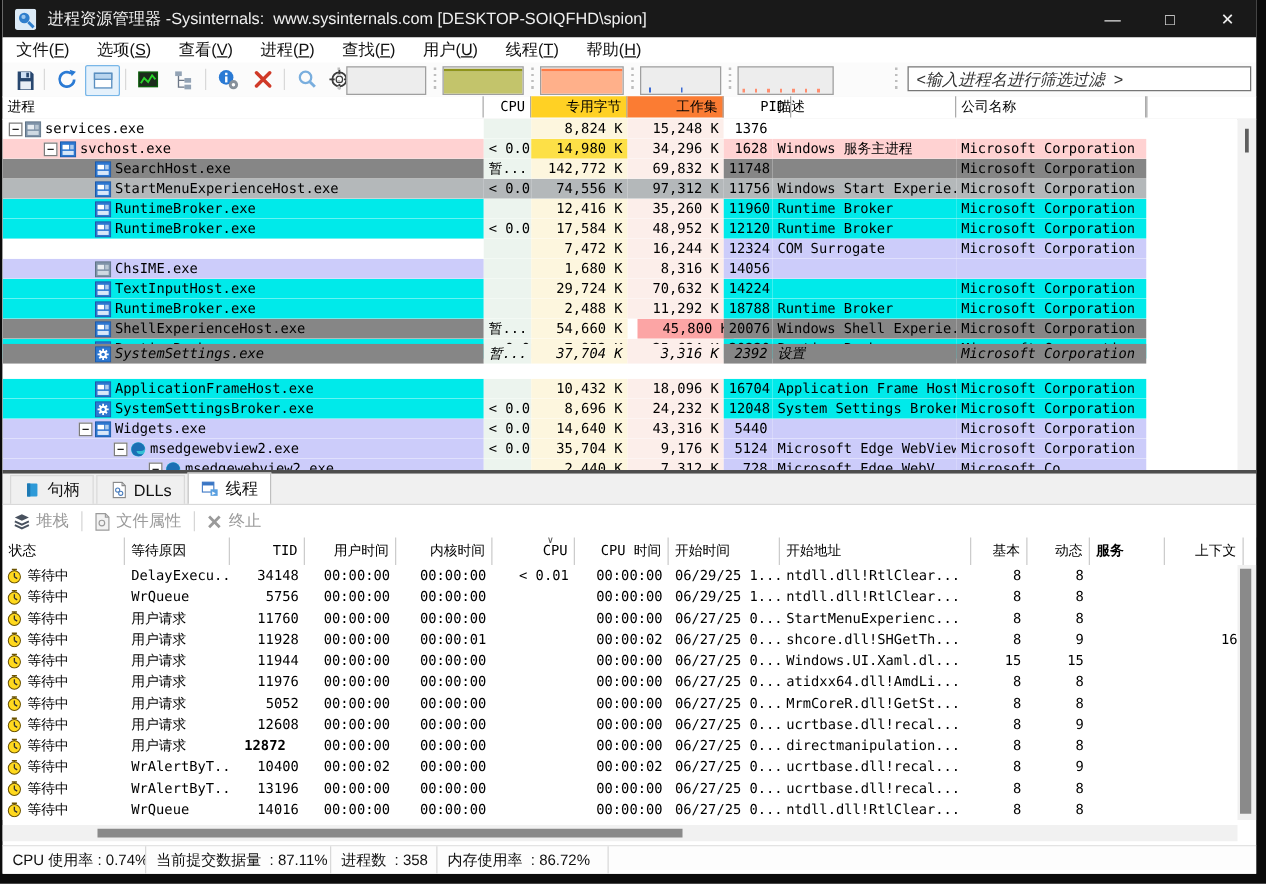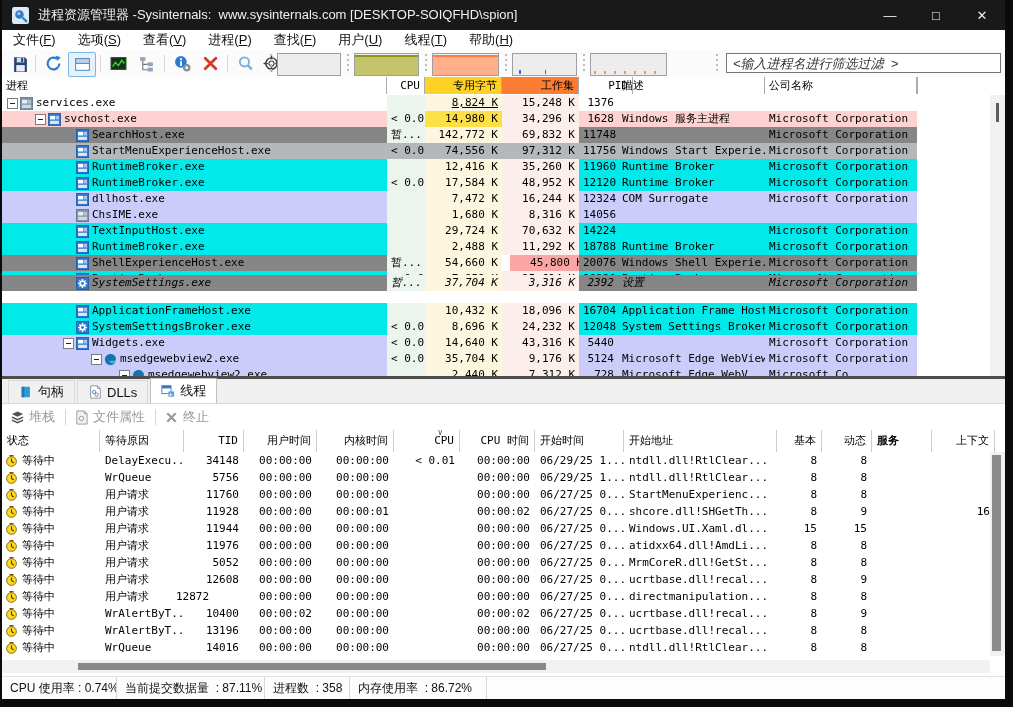--- a/index.html
+++ b/index.html
@@ -225,21 +225,21 @@
     </div>
   <div id="proc-rows">
       <div class="prow" style="top: 0px; height: 16px;">
         <div class="pcell mono namecell" style="left: 0px; width: 385px; text-align: left; background: rgb(255, 255, 255); padding-left: 5px;"><div class="expbox"><div class="minus"></div></div><span class="ic treeicon"><svg viewBox="0 0 16 16">
               <rect x="0.5" y="0.5" width="15" height="15" fill="#7f93a8" stroke="#5f7386"></rect>
               <rect x="2.5" y="3.5" width="6.5" height="4.5" fill="#e8edf2"></rect>
               <rect x="10" y="3.5" width="3.5" height="4.5" fill="#b9c6d2"></rect>
               <rect x="2.5" y="9.5" width="11" height="4" fill="#cfd9e2"></rect>
             </svg></span><div class="pname">services.exe</div></div>
         <div class="pcell mono" style="left: 385px; width: 38px; text-align: right; background: rgb(236, 244, 238);"></div>
-        <div class="pcell mono" style="left: 423px; width: 77px; text-align: right; background: rgb(253, 246, 222); text-decoration: underline;">8,824 K</div>
+        <div class="pcell mono" style="left: 423px; width: 77px; text-align: right; background: rgb(253, 246, 222);">8,824 K</div>
         <div class="pcell mono" style="left: 500px; width: 77px; text-align: right; background: rgb(252, 238, 234);">15,248 K</div>
         <div class="pcell mono" style="left: 577px; width: 39px; text-align: right; background: rgb(255, 255, 255);">1376</div>
         <div class="pcell mono" style="left: 616px; width: 147px; text-align: left; background: rgb(255, 255, 255);"></div>
         <div class="pcell mono" style="left: 763px; width: 152px; text-align: left; background: rgb(255, 255, 255);"></div>
       </div>
       <div class="prow" style="top: 16px; height: 16px;">
         <div class="pcell mono namecell" style="left: 0px; width: 385px; text-align: left; background: rgb(255, 210, 210); padding-left: 33px;"><div class="expbox"><div class="minus"></div></div><span class="ic treeicon"><svg viewBox="0 0 16 16">
               <rect x="0.5" y="0.5" width="15" height="15" fill="#2e77d0" stroke="#1d5aa8"></rect>
               <rect x="2.5" y="3.5" width="6.5" height="4.5" fill="#fff"></rect>
               <rect x="10" y="3.5" width="3.5" height="4.5" fill="#aecbec"></rect>
@@ -302,26 +302,20 @@
               <rect x="2.5" y="9.5" width="11" height="4" fill="#d8e7f8"></rect>
             </svg></span><div class="pname">RuntimeBroker.exe</div></div>
         <div class="pcell mono" style="left: 385px; width: 38px; text-align: right; background: rgb(236, 244, 238);">&lt; 0.01</div>
         <div class="pcell mono" style="left: 423px; width: 77px; text-align: right; background: rgb(253, 246, 222);">17,584 K</div>
         <div class="pcell mono" style="left: 500px; width: 77px; text-align: right; background: rgb(252, 238, 234);">48,952 K</div>
         <div class="pcell mono" style="left: 577px; width: 39px; text-align: right; background: rgb(0, 234, 234);">12120</div>
         <div class="pcell mono" style="left: 616px; width: 147px; text-align: left; background: rgb(0, 234, 234);">Runtime Broker</div>
         <div class="pcell mono" style="left: 763px; width: 152px; text-align: left; background: rgb(0, 234, 234);">Microsoft Corporation</div>
       </div>
       <div class="prow" style="top: 96px; height: 16px;">
-        <div class="pcell mono namecell" style="left: 0px; width: 385px; text-align: left; background: rgb(204, 204, 250); padding-left: 61px;"><div style="width: 11px; flex: 0 0 auto;"></div><span class="ic treeicon"><svg viewBox="0 0 16 16">
-              <rect x="0.5" y="0.5" width="15" height="15" fill="#2e77d0" stroke="#1d5aa8"></rect>
-              <rect x="2.5" y="3.5" width="6.5" height="4.5" fill="#fff"></rect>
-              <rect x="10" y="3.5" width="3.5" height="4.5" fill="#aecbec"></rect>
-              <rect x="2.5" y="9.5" width="11" height="4" fill="#d8e7f8"></rect>
-            </svg></span><div class="pname">dllhost.exe</div></div>
         <div class="pcell mono" style="left: 385px; width: 38px; text-align: right; background: rgb(236, 244, 238);"></div>
         <div class="pcell mono" style="left: 423px; width: 77px; text-align: right; background: rgb(253, 246, 222);">7,472 K</div>
         <div class="pcell mono" style="left: 500px; width: 77px; text-align: right; background: rgb(252, 238, 234);">16,244 K</div>
         <div class="pcell mono" style="left: 577px; width: 39px; text-align: right; background: rgb(204, 204, 250);">12324</div>
         <div class="pcell mono" style="left: 616px; width: 147px; text-align: left; background: rgb(204, 204, 250);">COM Surrogate</div>
         <div class="pcell mono" style="left: 763px; width: 152px; text-align: left; background: rgb(204, 204, 250);">Microsoft Corporation</div>
       </div>
       <div class="prow" style="top: 112px; height: 16px;">
         <div class="pcell mono namecell" style="left: 0px; width: 385px; text-align: left; background: rgb(204, 204, 250); padding-left: 61px;"><div style="width: 11px; flex: 0 0 auto;"></div><span class="ic treeicon"><svg viewBox="0 0 16 16">
               <rect x="0.5" y="0.5" width="15" height="15" fill="#7f93a8" stroke="#5f7386"></rect>
@@ -699,21 +693,21 @@
         <div class="tcell mono" style="left: 870px; width: 60px; text-align: left;"></div>
         <div class="tcell mono" style="left: 930px; width: 63px; text-align: right;"></div>
       </div>
       <div class="trow" style="top: 136px;">
         <div class="tcell mono statecell" style="left: 0px; width: 98px; text-align: left;"><span class="ic "><svg viewBox="0 0 16 16">
               <path d="M5.5 2h5M8 2v1.4" stroke="#6b5300" stroke-width="1.6"></path>
               <circle cx="8" cy="9.2" r="6" fill="#ffd91e" stroke="#6b5300"></circle>
               <path d="M8 9.2V5.4M8 9.2l2.8 1.8" stroke="#333" stroke-width="1.3"></path>
             </svg></span><div>等待中</div></div>
         <div class="tcell mono" style="left: 98px; width: 84px; text-align: left;">用户请求</div>
-        <div class="tcell mono" style="left: 169px; width: 60px; text-align: left;">12872</div>
+        <div class="tcell mono" style="left: 180px; width: 60px; text-align: center; font-weight: bold;">12872</div>
         <div class="tcell mono" style="left: 242px; width: 73px; text-align: right;">00:00:00</div>
         <div class="tcell mono" style="left: 315px; width: 77px; text-align: right;">00:00:00</div>
         <div class="tcell mono" style="left: 392px; width: 66px; text-align: right;"></div>
         <div class="tcell mono" style="left: 458px; width: 75px; text-align: right;">00:00:00</div>
         <div class="tcell mono" style="left: 533px; width: 89px; text-align: left;">06/27/25 0...</div>
         <div class="tcell mono" style="left: 622px; width: 153px; text-align: left;">directmanipulation...</div>
         <div class="tcell mono" style="left: 775px; width: 45px; text-align: right;">8</div>
         <div class="tcell mono" style="left: 820px; width: 50px; text-align: right;">8</div>
         <div class="tcell mono" style="left: 870px; width: 60px; text-align: left;"></div>
         <div class="tcell mono" style="left: 930px; width: 63px; text-align: right;"></div>

